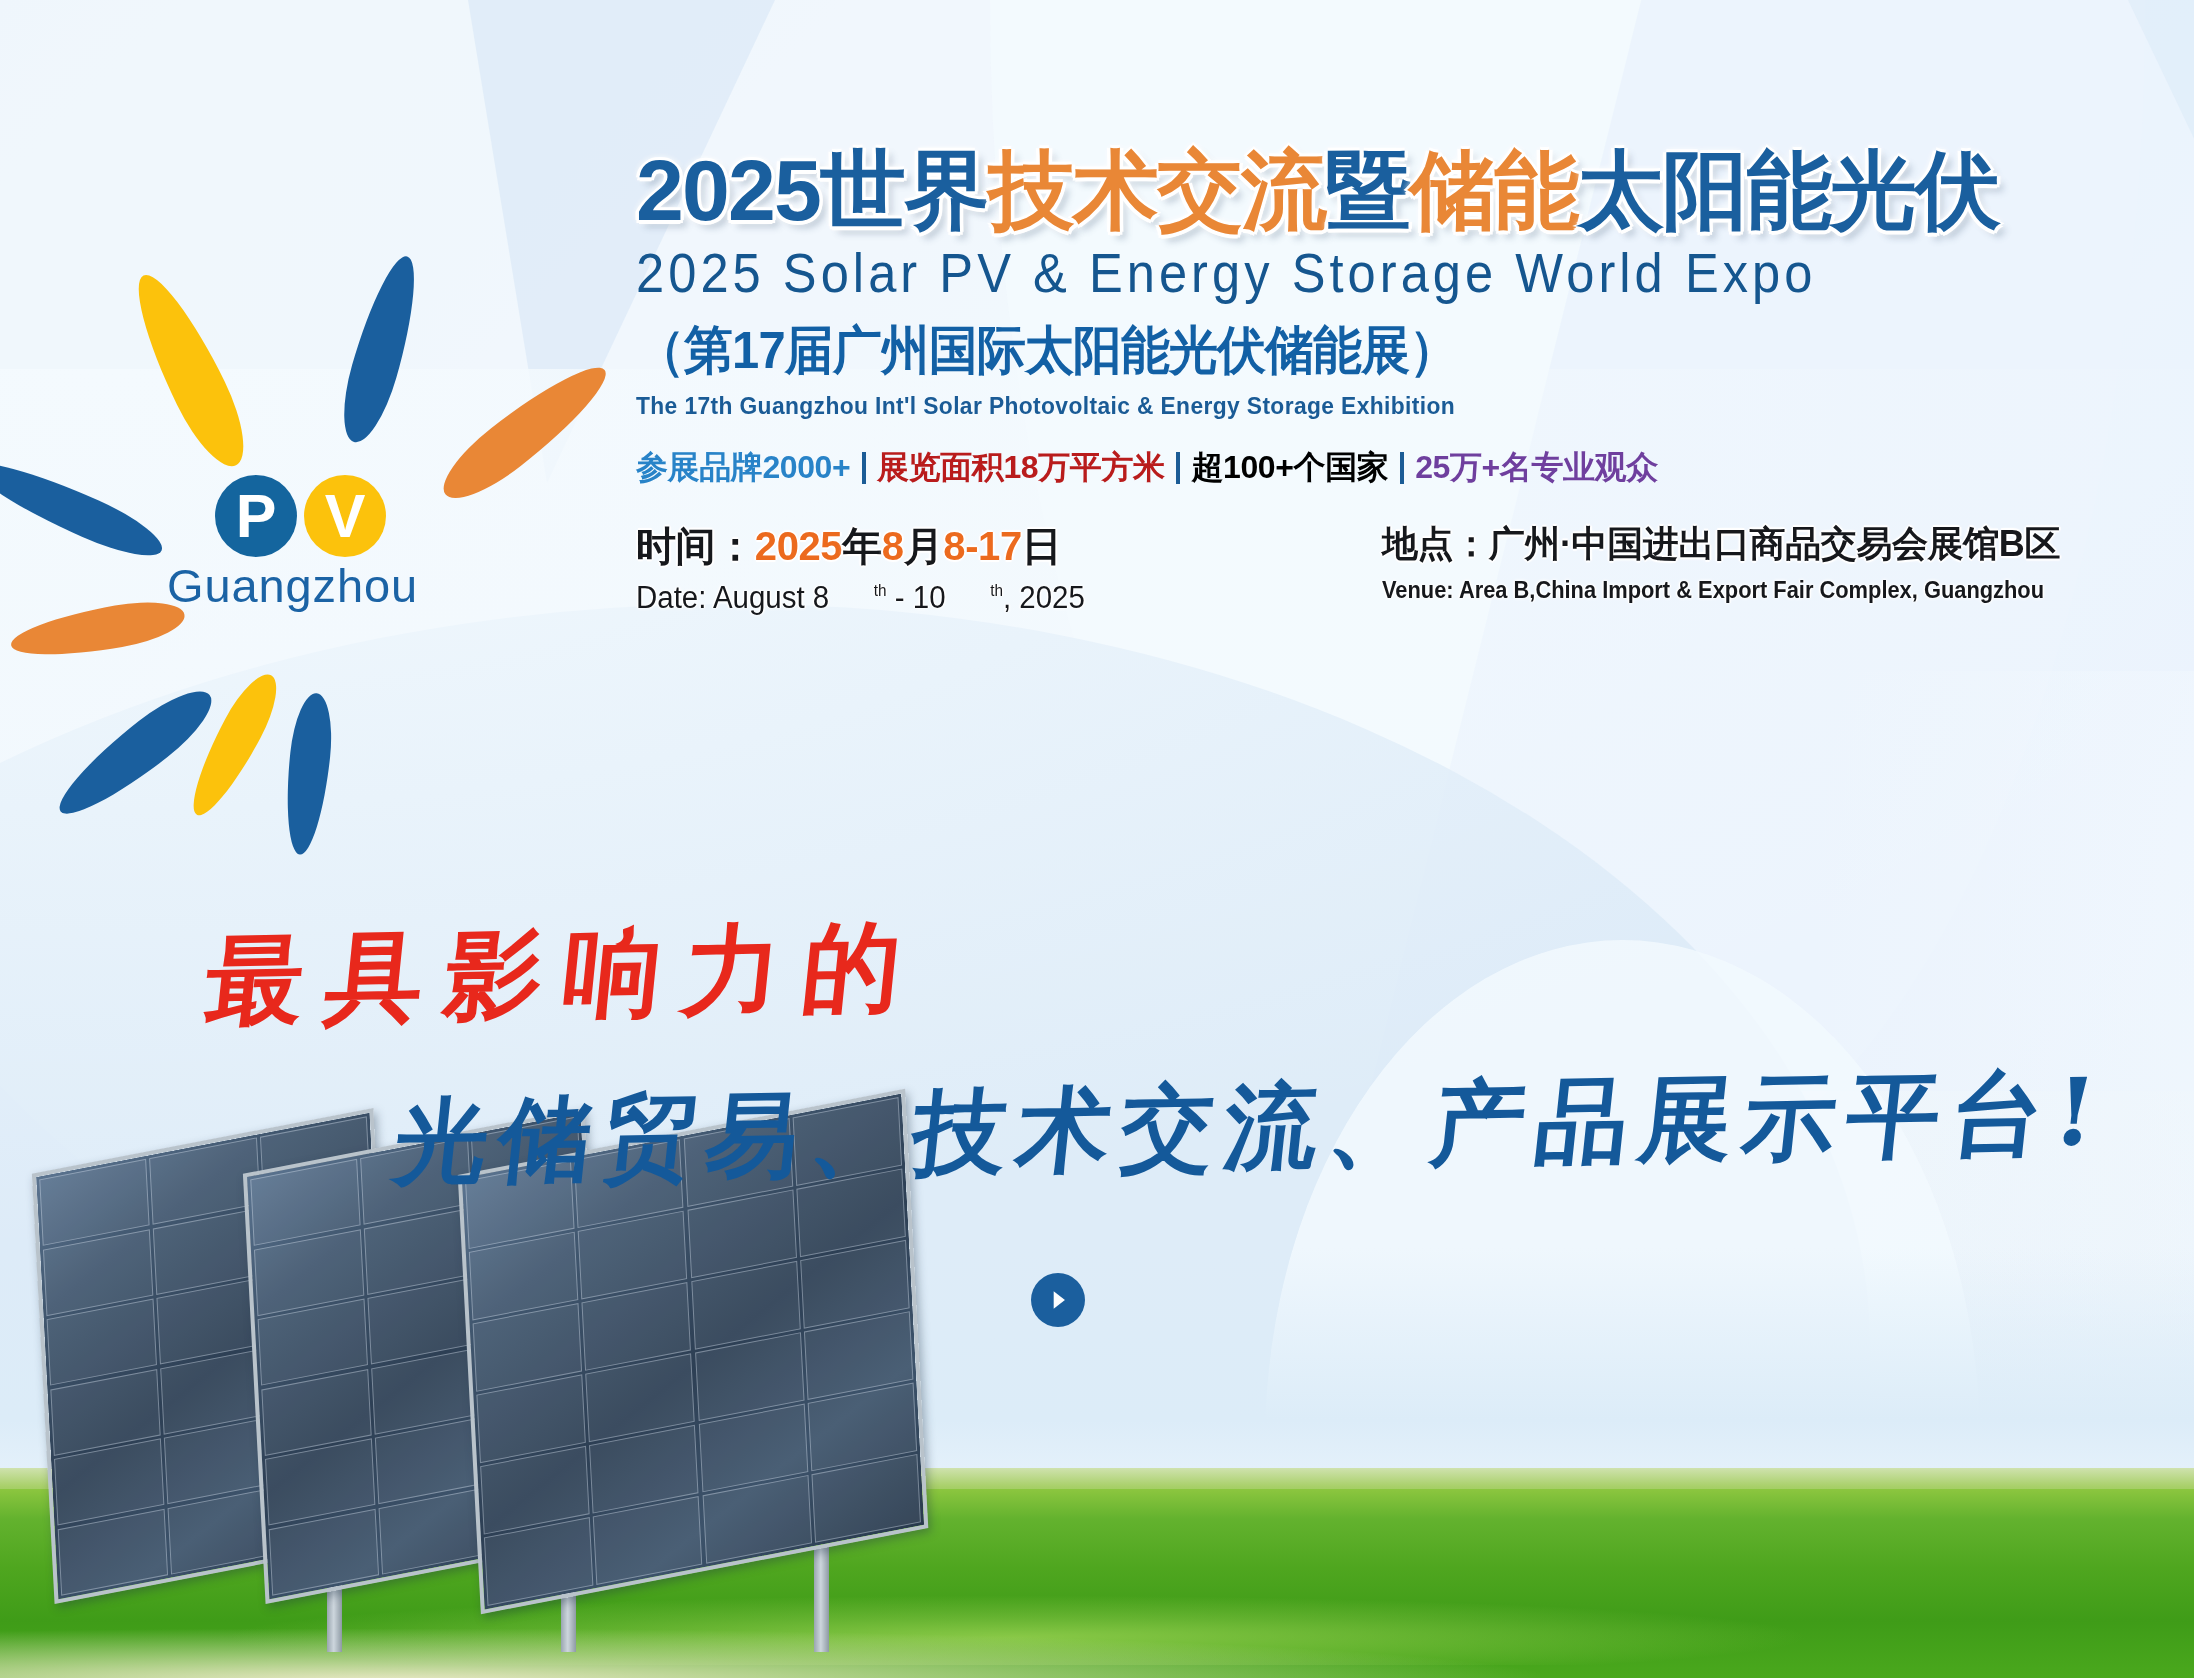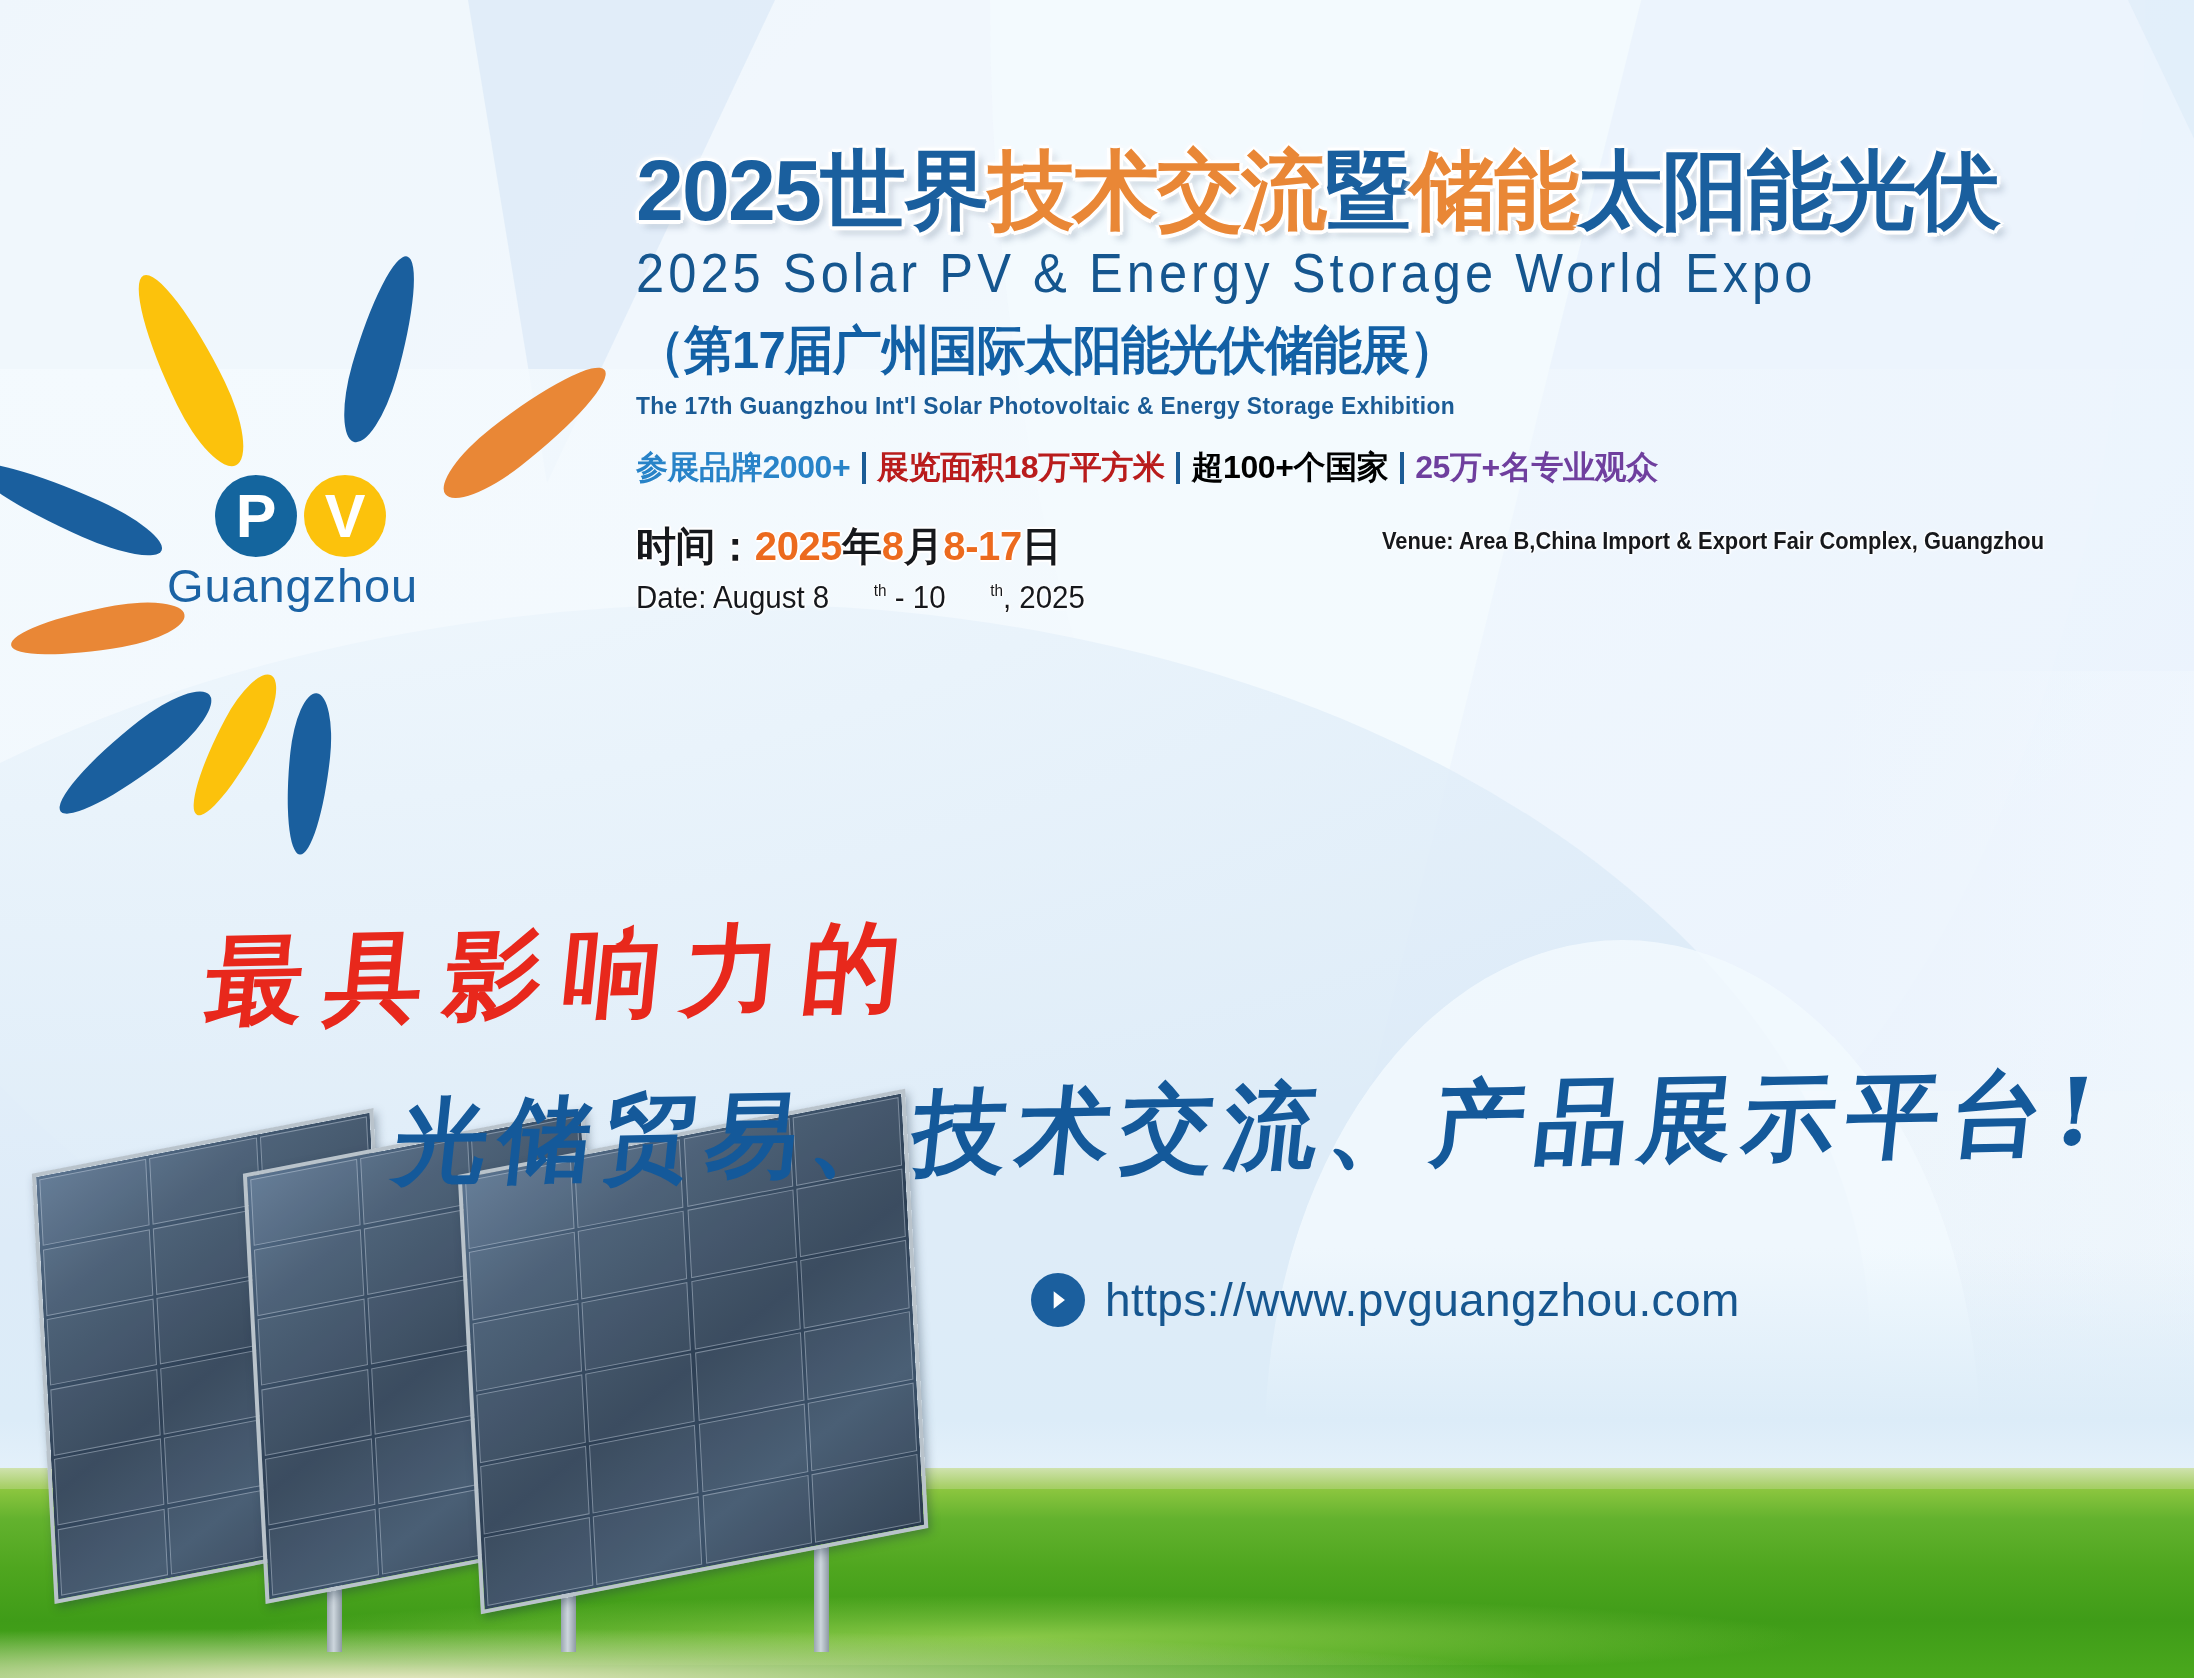--- a/index.html
+++ b/index.html
@@ -416,31 +416,31 @@
   <div class="meta">
     <div class="meta-col-l">
       <div class="row-cn">
         <span>时间：</span><span class="hl">2025</span><span>年</span><span class="hl">8</span><span>月</span><span class="hl">8-17</span><span>日</span>
       </div>
       <div class="row-en">
         <span>Date: August </span><span>8</span><sup>th</sup><span> - 10</span><sup>th</sup><span>, 2025</span>
       </div>
     </div>
     <div class="meta-col-r">
+      <div class="row-cn venue">地点：广州·中国进出口商品交易会展馆B区</div>
       <div class="row-en venue-en">Venue: Area B,China Import &amp; Export Fair Complex, Guangzhou</div>
     </div>
   </div>
 </div>
 
 <div class="calli-red">最具影响力的</div>
 <div class="calli-blue">光储贸易、技术交流、产品展示平台!</div>
 
 <div class="contact">
   <div class="c-row">
     <div class="c-icon">
       <svg width="26" height="26" viewBox="0 0 60 60" aria-hidden="true">
         <polygon points="20,10 46,30 20,50" fill="#ffffff"></polygon>
       </svg>
     </div>
-    <div class="c-text">https://www.pvguangzhou.com</div>
   </div>
 </div>
 
 
 </body></html>

